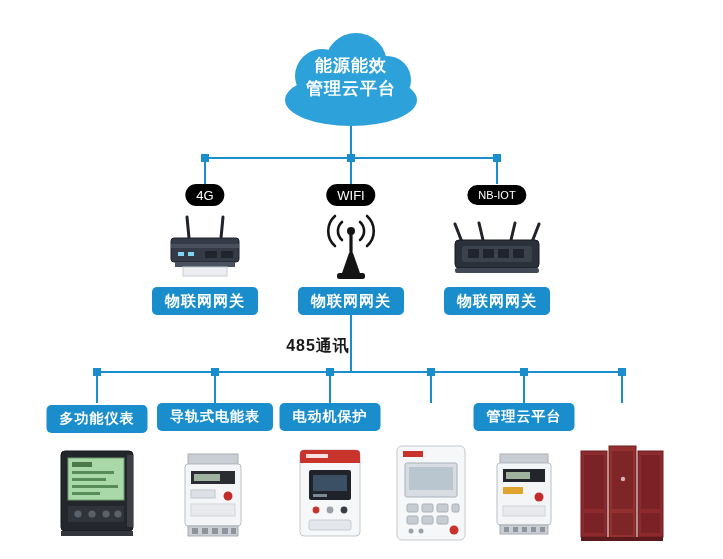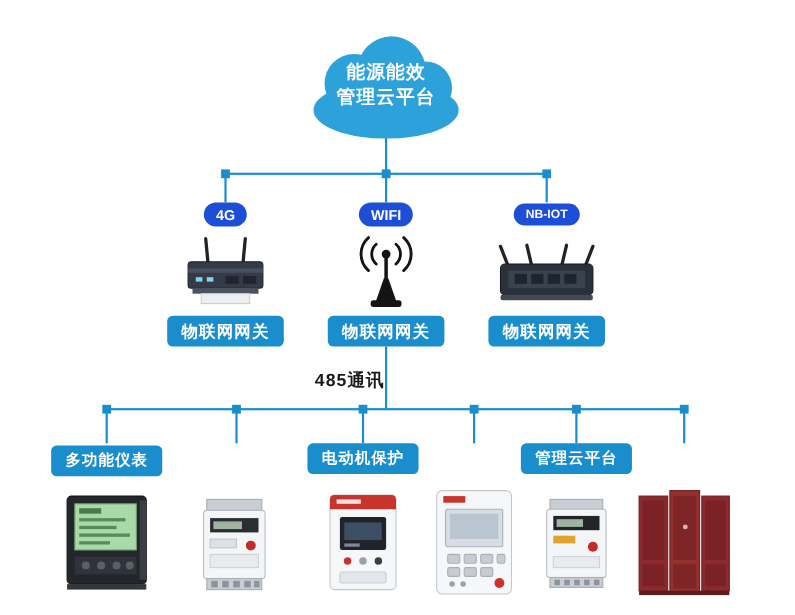--- a/index.html
+++ b/index.html
@@ -10,22 +10,22 @@
   .hline,.vline { position:absolute; background:#1a8dcd; }
   .hline { height:2px; }
   .vline { width:2px; }
   .dot { position:absolute; width:8px; height:8px; background:#1a8dcd; }
 
   .cloud { position:absolute; left:272px; top:28px; width:158px; height:102px; }
   .cloud svg { position:absolute; left:0; top:0; width:100%; height:100%; }
   .cloud-text { position:absolute; left:0; right:0; top:26px; text-align:center;
                 color:#ffffff; font-weight:700; font-size:17px; line-height:23px; letter-spacing:1px; }
 
-  .badge { position:absolute; transform:translateX(-50%); background:#1d4ed8; color:#fff;
-           font-weight:700; border-radius:12px; height:22px; display:inline-flex;
+  .badge { position:absolute; transform:translateX(-50%); background:#000000; color:#fff;
+           font-weight:400; border-radius:12px; height:22px; display:inline-flex;
            align-items:center; justify-content:center; padding:0 11px; font-size:13px; white-space:nowrap; }
   .badge.small { font-size:11px; height:20px; }
 
   .node-label { position:absolute; transform:translateX(-50%); background:#1a8dcd; color:#fff;
                 font-weight:700; border-radius:5px; height:28px; display:inline-flex; align-items:center;
                 justify-content:center; padding:0 13px; font-size:15px; letter-spacing:1px; white-space:nowrap; }
   .dev-label { font-size:14px; }
 
   .bus-label { position:absolute; left:278px; top:336px; width:80px; text-align:center;
                font-weight:700; font-size:16px; color:#1a1a1a; letter-spacing:1px; }
@@ -138,20 +138,21 @@
   <div class="vline" style="left:621px;top:372px;height:31px"></div>
 
   <div class="dot" style="left:93px;top:368px"></div>
   <div class="dot" style="left:211px;top:368px"></div>
   <div class="dot" style="left:326px;top:368px"></div>
   <div class="dot" style="left:427px;top:368px"></div>
   <div class="dot" style="left:520px;top:368px"></div>
   <div class="dot" style="left:618px;top:368px"></div>
 
   <div class="node-label dev-label" style="left:97px;top:405px">多功能仪表</div>
+  <div class="node-label dev-label" style="left:215px;top:403px">导轨式电能表</div>
   <div class="node-label dev-label" style="left:330px;top:403px">电动机保护</div>
   <div class="node-label dev-label" style="left:524px;top:403px">管理云平台</div>
 
   <div class="gfx" style="left:57px;top:447px;width:80px;height:92px">
     <svg viewBox="0 0 80 92" aria-hidden="true">
       <rect x="4" y="4" width="72" height="80" rx="4" fill="#23262b" stroke="#15171a"></rect>
       <rect x="70" y="8" width="6" height="72" fill="#3a3f46"></rect>
       <rect x="11" y="11" width="56" height="42" fill="#a9d9a9" stroke="#6d9a6d"></rect>
       <rect x="15" y="15" width="20" height="5" fill="#4a7a4a"></rect>
       <rect x="15" y="24" width="42" height="3" fill="#578b57"></rect>

